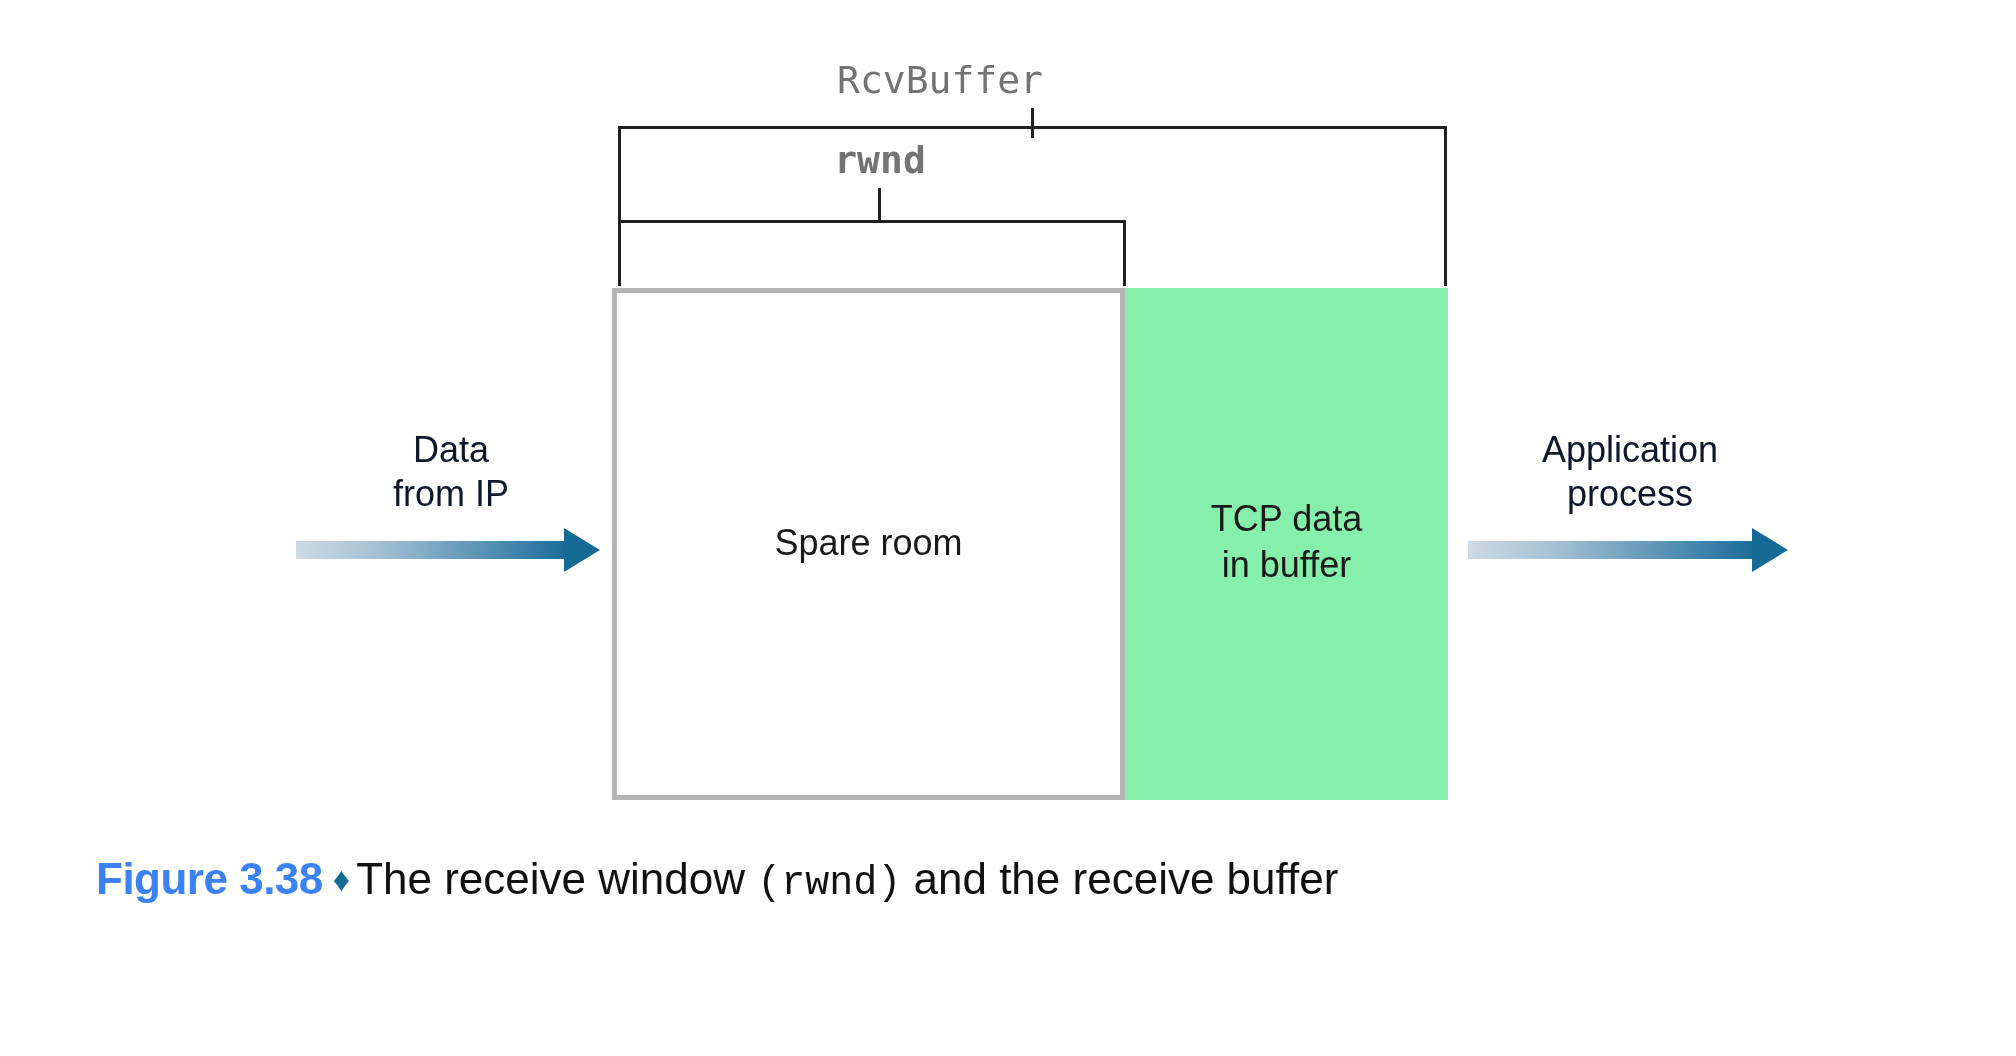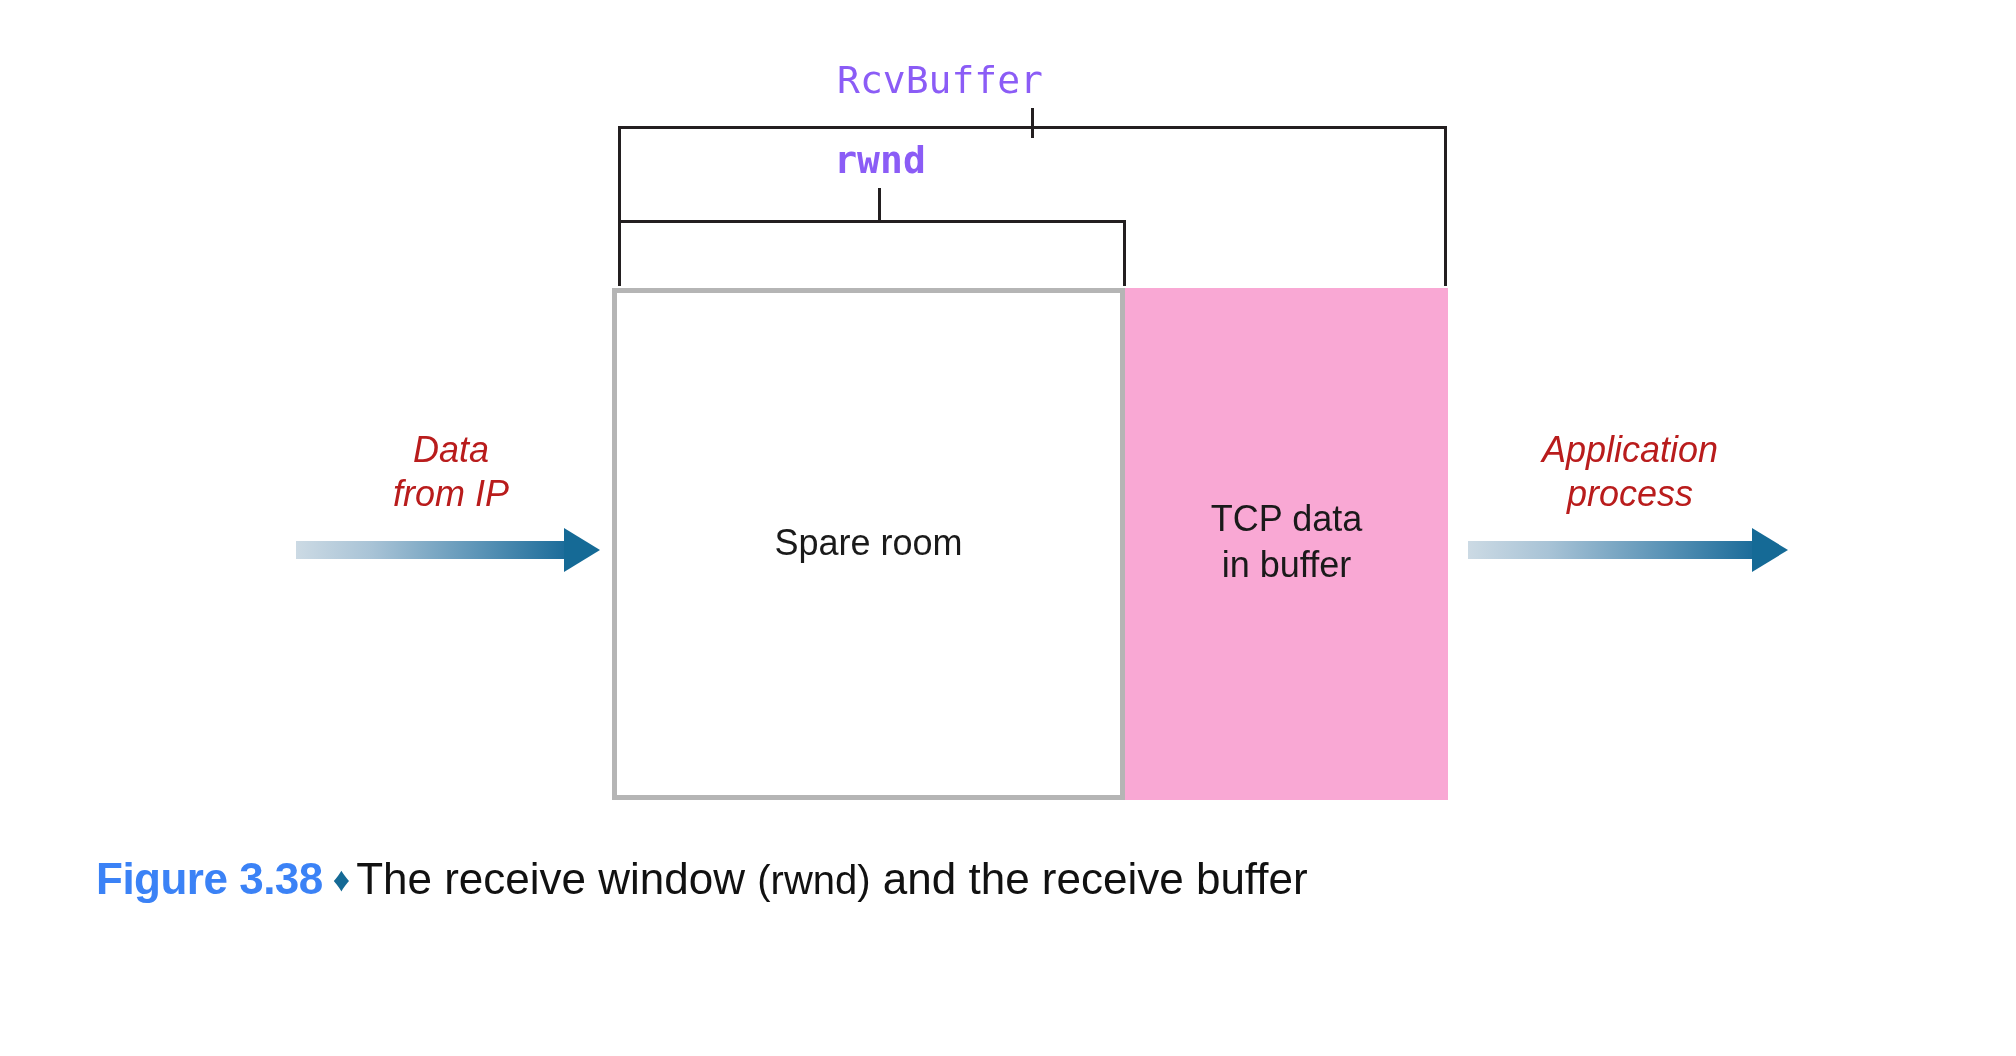--- a/index.html
+++ b/index.html
@@ -23,21 +23,21 @@
     height: 1056px;
   }
 
   
   .abs { position: absolute; }
 
   
   .mono-label {
     font-family: "DejaVu Sans Mono", "Liberation Mono", monospace;
     font-size: 38px;
-    color: #8b5cf6;
+    color: #737373;
     white-space: nowrap;
     letter-spacing: 0px;
   }
 
   
   
   .bracket {
     position: absolute;
     border-top: 3px solid #231f20;
     border-left: 3px solid #231f20;
@@ -48,21 +48,21 @@
   .bracket-stem {
     position: absolute;
     width: 3px;
     background: #231f20;
   }
 
   
   #buffer-box {
     position: absolute;
     box-sizing: border-box;
-    background: #f9a8d4;          
+    background: #86efac;          
   }
   #spare-room {
     position: absolute;
     box-sizing: border-box;
     background: #ffffff;
     border: 5px solid #b5b5b5;
   }
   .box-label {
     position: absolute;
     font-size: 36px;
@@ -84,24 +84,23 @@
     position: absolute;
     width: 0; height: 0;
     border-top: 22px solid transparent;
     border-bottom: 22px solid transparent;
     border-left: 36px solid #156a96;
   }
   .flow-text {
     position: absolute;
     font-size: 36px;
     line-height: 44px;
-    color: #b91c1c;
+    color: #0f172a;
     text-align: center;
     white-space: pre-line;
-    font-style: italic;
   }
 
   
   #caption {
     position: absolute;
     left: 96px;
     top: 850px;
     width: 1830px;
     font-size: 44px;
     line-height: 58px;
@@ -112,21 +111,21 @@
     color: #3b82f6;
     letter-spacing: -0.5px;
   }
   #caption .fig-diamond {
     color: #156a96;
     font-size: 34px;
     vertical-align: 3px;
     padding: 0 6px 0 10px;
   }
   #caption .cap-mono {
-    font-family: Liberation Sans, sans-serif;
+    font-family: Liberation Mono, monospace;
     font-size: 40px;
   }
   #caption .cap-line2 {
     display: block;
     padding-left: 224px;
   }
 </style>
 </head>
 <body>
 

